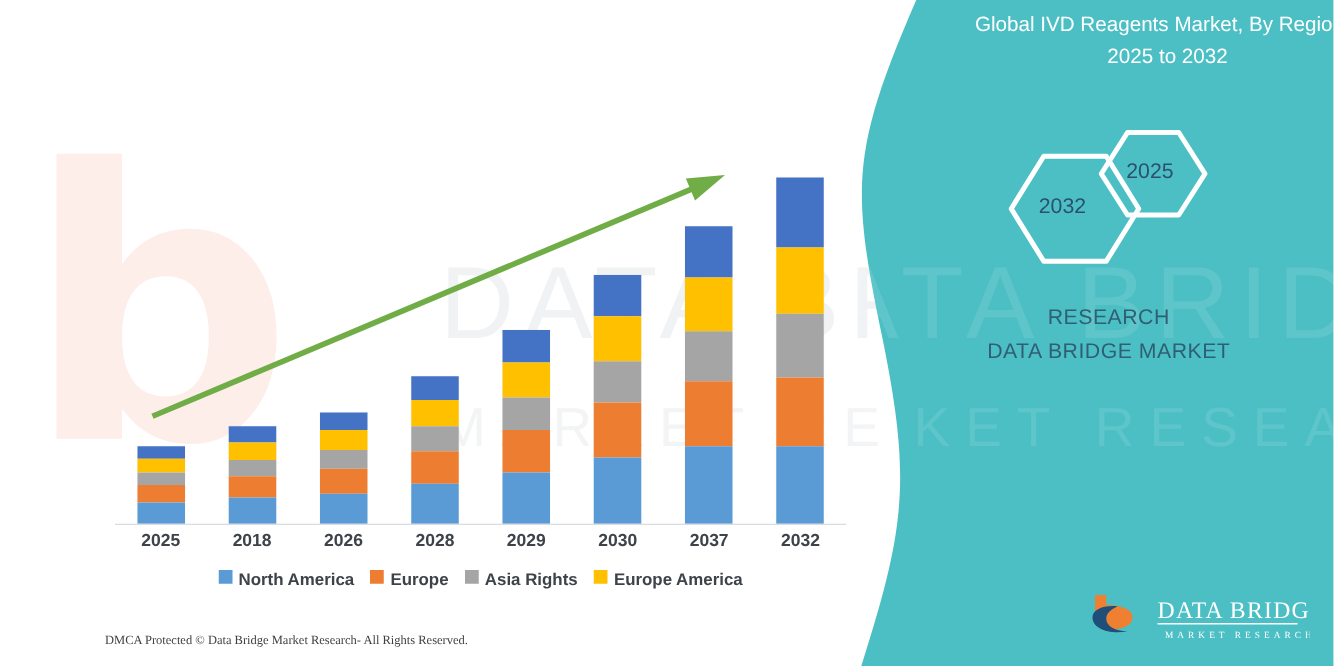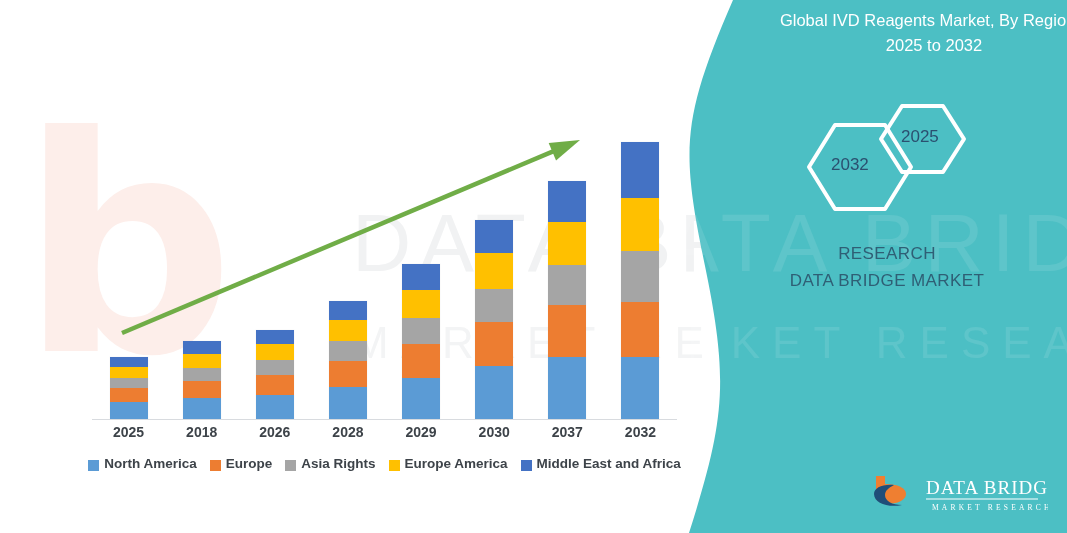--- a/index.html
+++ b/index.html
@@ -45,21 +45,21 @@
 
   .xaxis{position:absolute;left:92px;top:424px;width:585px;display:flex;}
   .xtick{flex:1 1 0;text-align:center;font-size:14px;font-weight:700;color:#3d4349;}
 
   
   .legend{
     position:absolute;left:92px;top:456px;width:585px;
     display:flex;justify-content:center;align-items:center;gap:13px;
     flex-wrap:nowrap;
   }
-  .lg{display:flex;align-items:flex-end;gap:5px;white-space:nowrap;}
+  .lg{display:flex;align-items:flex-start;gap:5px;white-space:nowrap;}
   .lgsw{width:11px;height:11px;flex:none;}
   .lglb{font-size:13.5px;font-weight:700;color:#3d4349;}
 
   
   .footer{position:absolute;left:84px;top:507px;width:600px;display:flex;
           font-family:"Liberation Serif",serif;font-size:10px;color:#3f3f3f;}
   .f1{flex:none;}
   .f2{margin-left:52px;flex:none;}
 
   
@@ -196,27 +196,24 @@
         <span class="lglb">Europe</span>
       </div>
       <div class="lg">
         <span class="lgsw" style="background: rgb(165, 165, 165);"></span>
         <span class="lglb">Asia Rights</span>
       </div>
       <div class="lg">
         <span class="lgsw" style="background: rgb(255, 192, 0);"></span>
         <span class="lglb">Europe America</span>
       </div>
-      <div class="lg">
-        <span class="lgsw" style="background: rgb(68, 114, 196);"></span>
-        <span class="lglb">Middle East and Africa</span>
-      </div>
     </div>
 
   <div class="footer">
+    <div class="f1">DMCA Protected © Data Bridge Market Research- All Rights Reserved.</div>
   </div>
 
   <div id="panel">
     <svg class="bg" width="390" height="533" viewBox="0 0 390 533">
       <path id="panelpath" fill="#4cbfc4" d="M 56,0 C 4,120 4,150 28,266 C 52,382 48,420 12,533 L 390,533 L 390,0 Z"></path>
     </svg>
     <div class="pwm pwm1">DATA BRIDGE</div>
     <div class="pwm pwm2">MARKET RESEARCH</div>
 
     <div class="ptitle">Global IVD Reagents Market, By Regions, 2025 to 2032</div>

